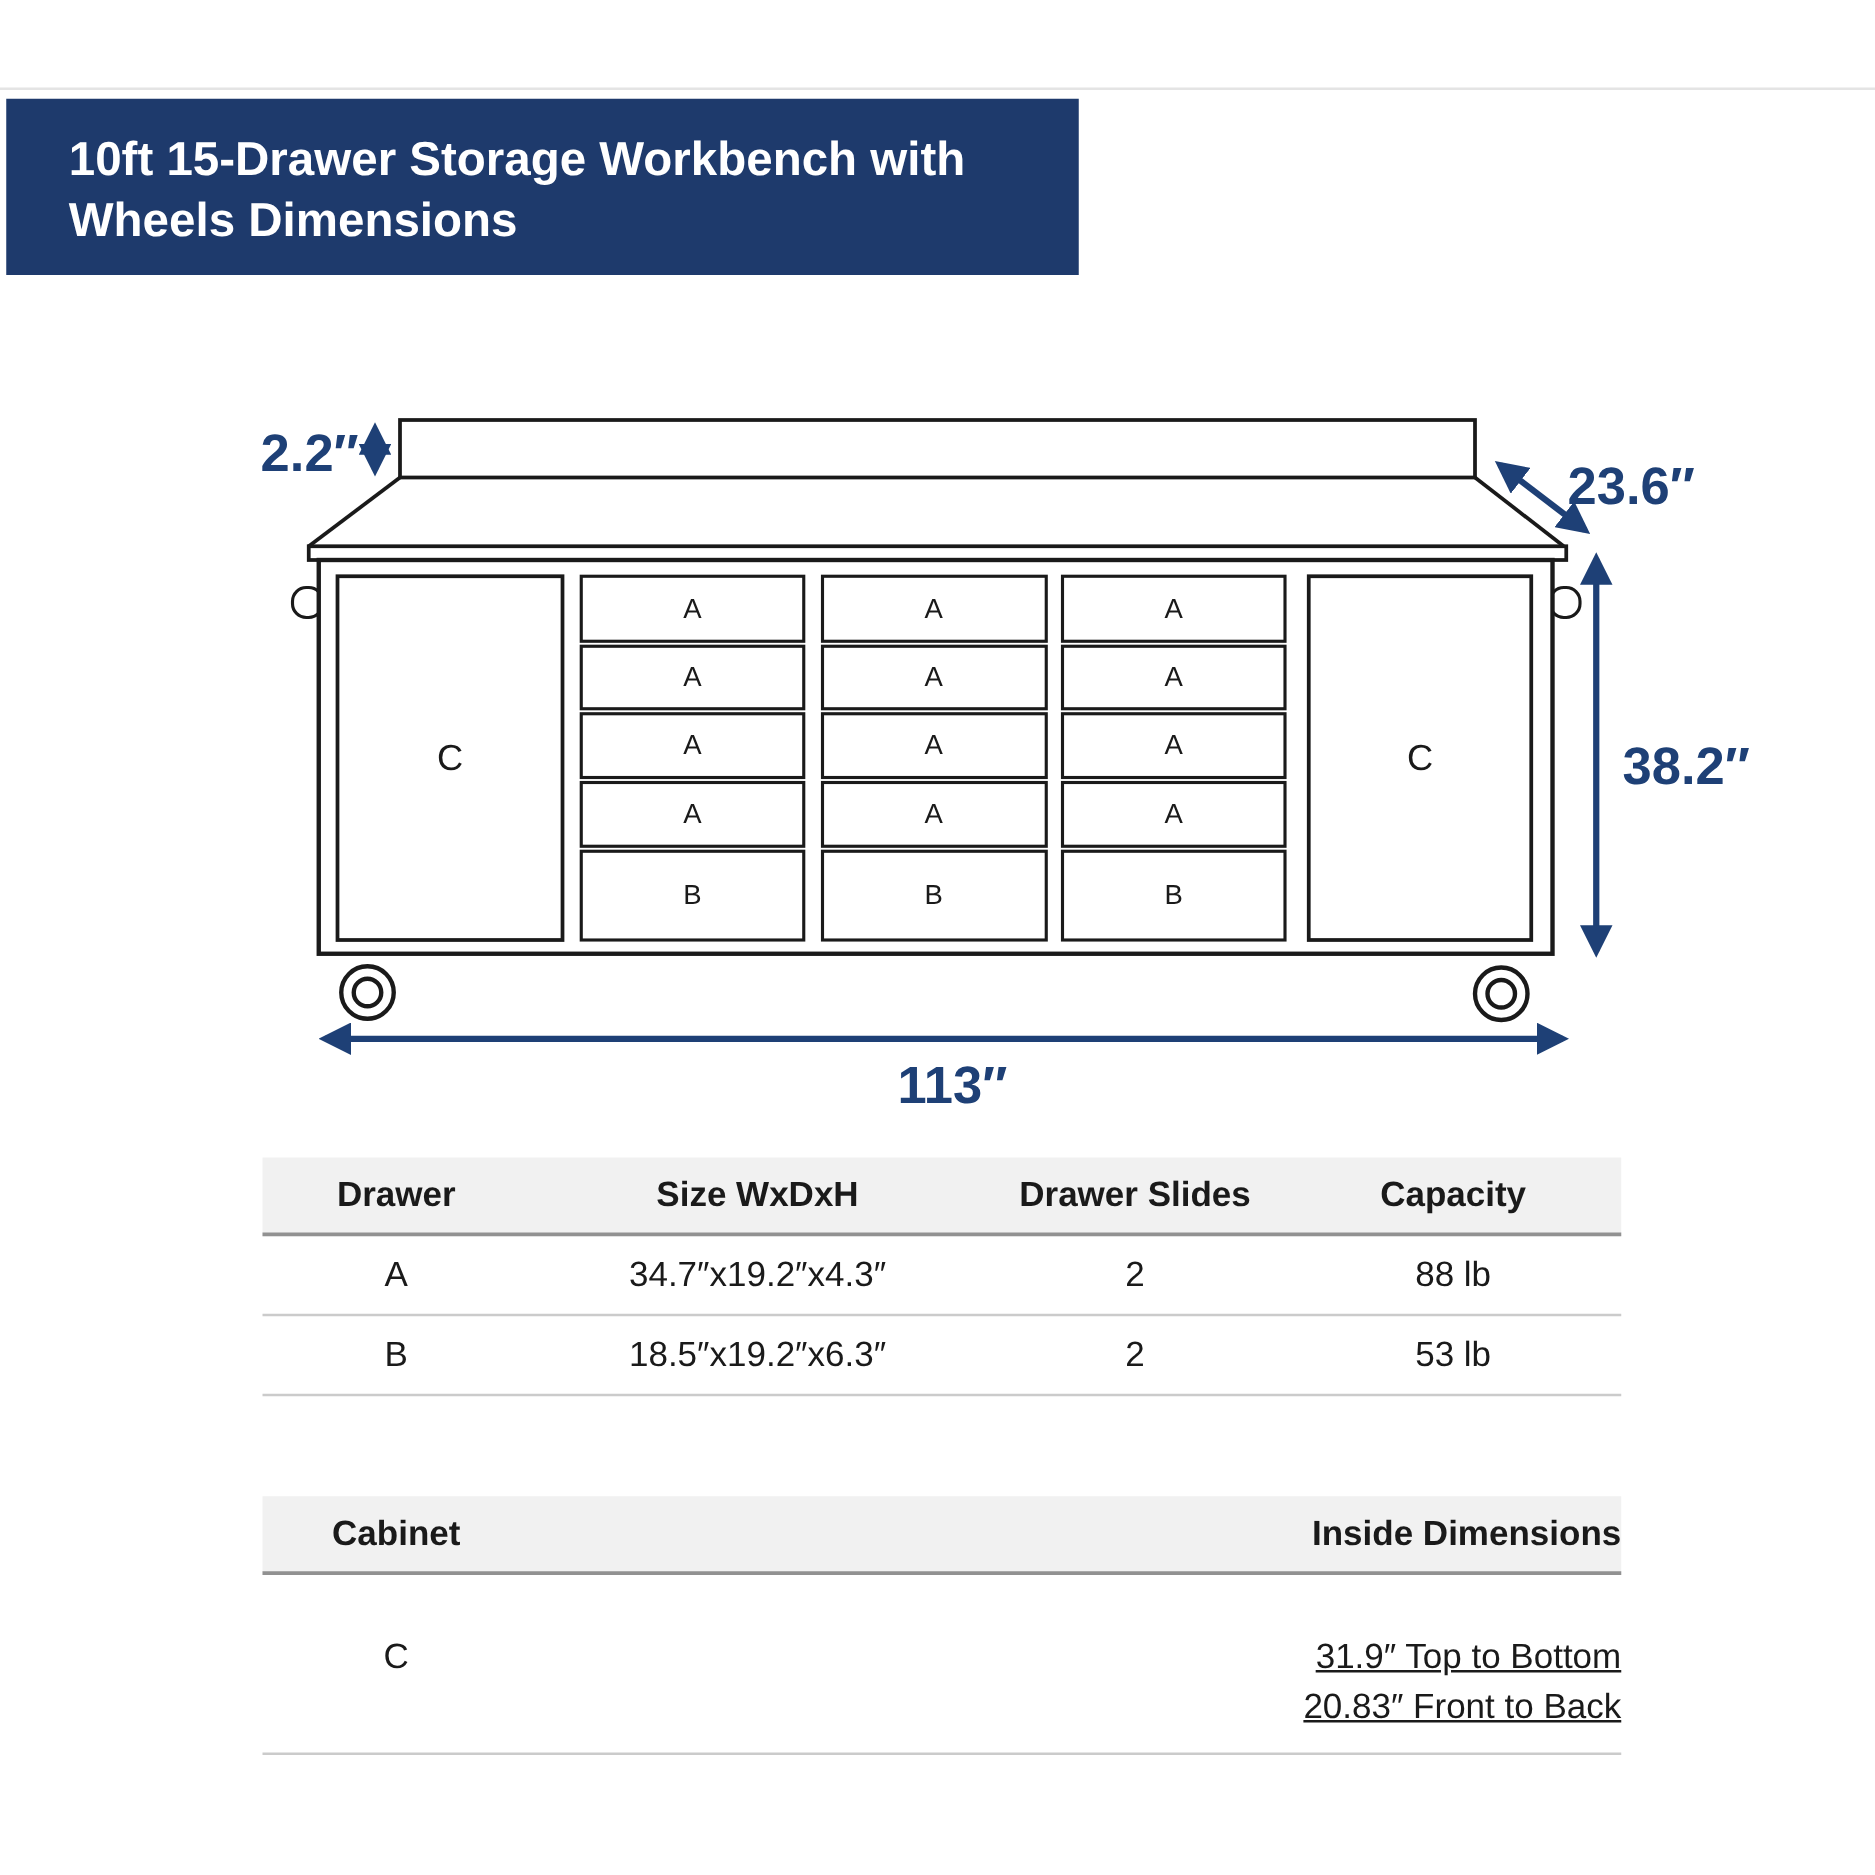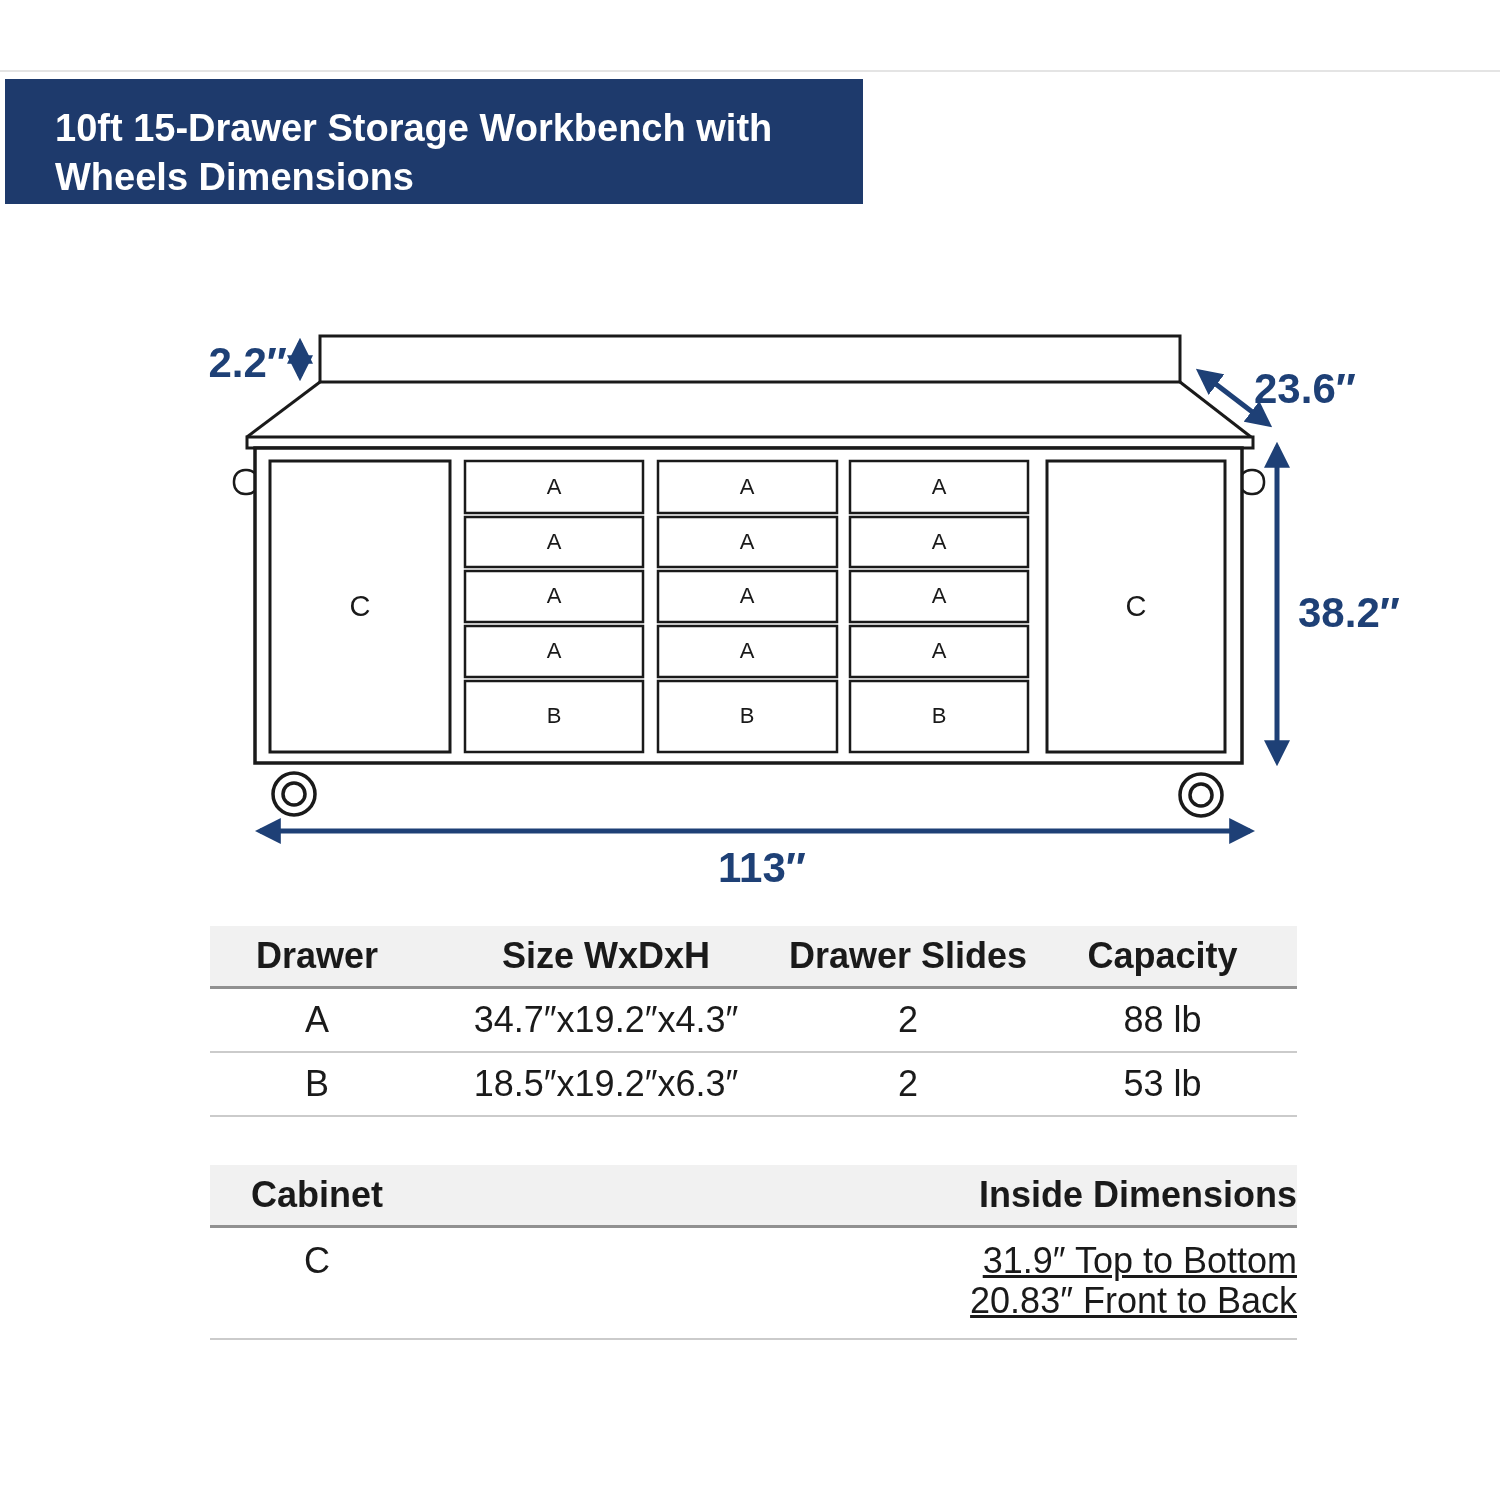--- a/index.html
+++ b/index.html
@@ -3,38 +3,38 @@
 <meta charset="utf-8">
 <style>
   html,body { margin:0; padding:0; }
   body {
     width:1500px; height:1500px; position:relative; background:#ffffff;
     font-family:"Liberation Sans", sans-serif; overflow:hidden;
   }
   .top-rule { position:absolute; left:0; top:70px; width:1500px; height:2px; background:#e4e4e4; }
 
   .banner {
-    position:absolute; left:5px; top:79px; width:858px; height:125px;
+    position:absolute; left:5px; top:79px; width:858px; height:141px;
     box-sizing:border-box; background:#1e3a6c; color:#ffffff;
     padding:25px 20px 0 50px;
   }
   .banner .line { font-size:38px; font-weight:bold; line-height:49px; white-space:nowrap; }
 
   .diagram-svg { position:absolute; left:0; top:300px; }
   .ink   { stroke:#1a1a1a; fill:#ffffff; }
   .ltr   { fill:#1a1a1a; font-size:22px; }
   .ltrC  { fill:#1a1a1a; font-size:29px; }
   .dim-line  { stroke:#1e4076; stroke-width:5; fill:none; }
   .dim-label { fill:#1e4076; font-size:42px; font-weight:bold; }
 
-  .spec-table { position:absolute; left:210px; width:1087px; color:#1a1a1a; font-size:36px; }
+  .spec-table { position:absolute; left:210px; width:1087px; color:#1a1a1a; font-size:28px; }
   #drawer-table  { top:926px; }
   #cabinet-table { top:1165px; }
   .t1-grid { display:grid; grid-template-columns:214px 364px 240px 269px; }
-  .t2-grid { display:grid; grid-template-columns:214px 873px; }
+  .t2-grid { display:grid; grid-template-columns:214px 873px;margin-top:32px; }
   .t-head  { height:60px; align-items:center; background:#f1f1f1; border-bottom:3px solid #919191; font-weight:bold; }
   .t-row   { height:62px; align-items:center; border-bottom:2px solid #cbcbcb; }
   .cell-c  { text-align:center; }
   .cell-l  { text-align:right; padding-left:68px; box-sizing:border-box; }
   .t2-body { border-bottom:2px solid #cbcbcb; padding:13px 0 17px; align-items:start; }
   .t2-body .dim-lines div { line-height:40px;text-decoration:underline; }
   .t2-body .cab-letter { line-height:40px; }
 </style>
 </head>
 <body>

